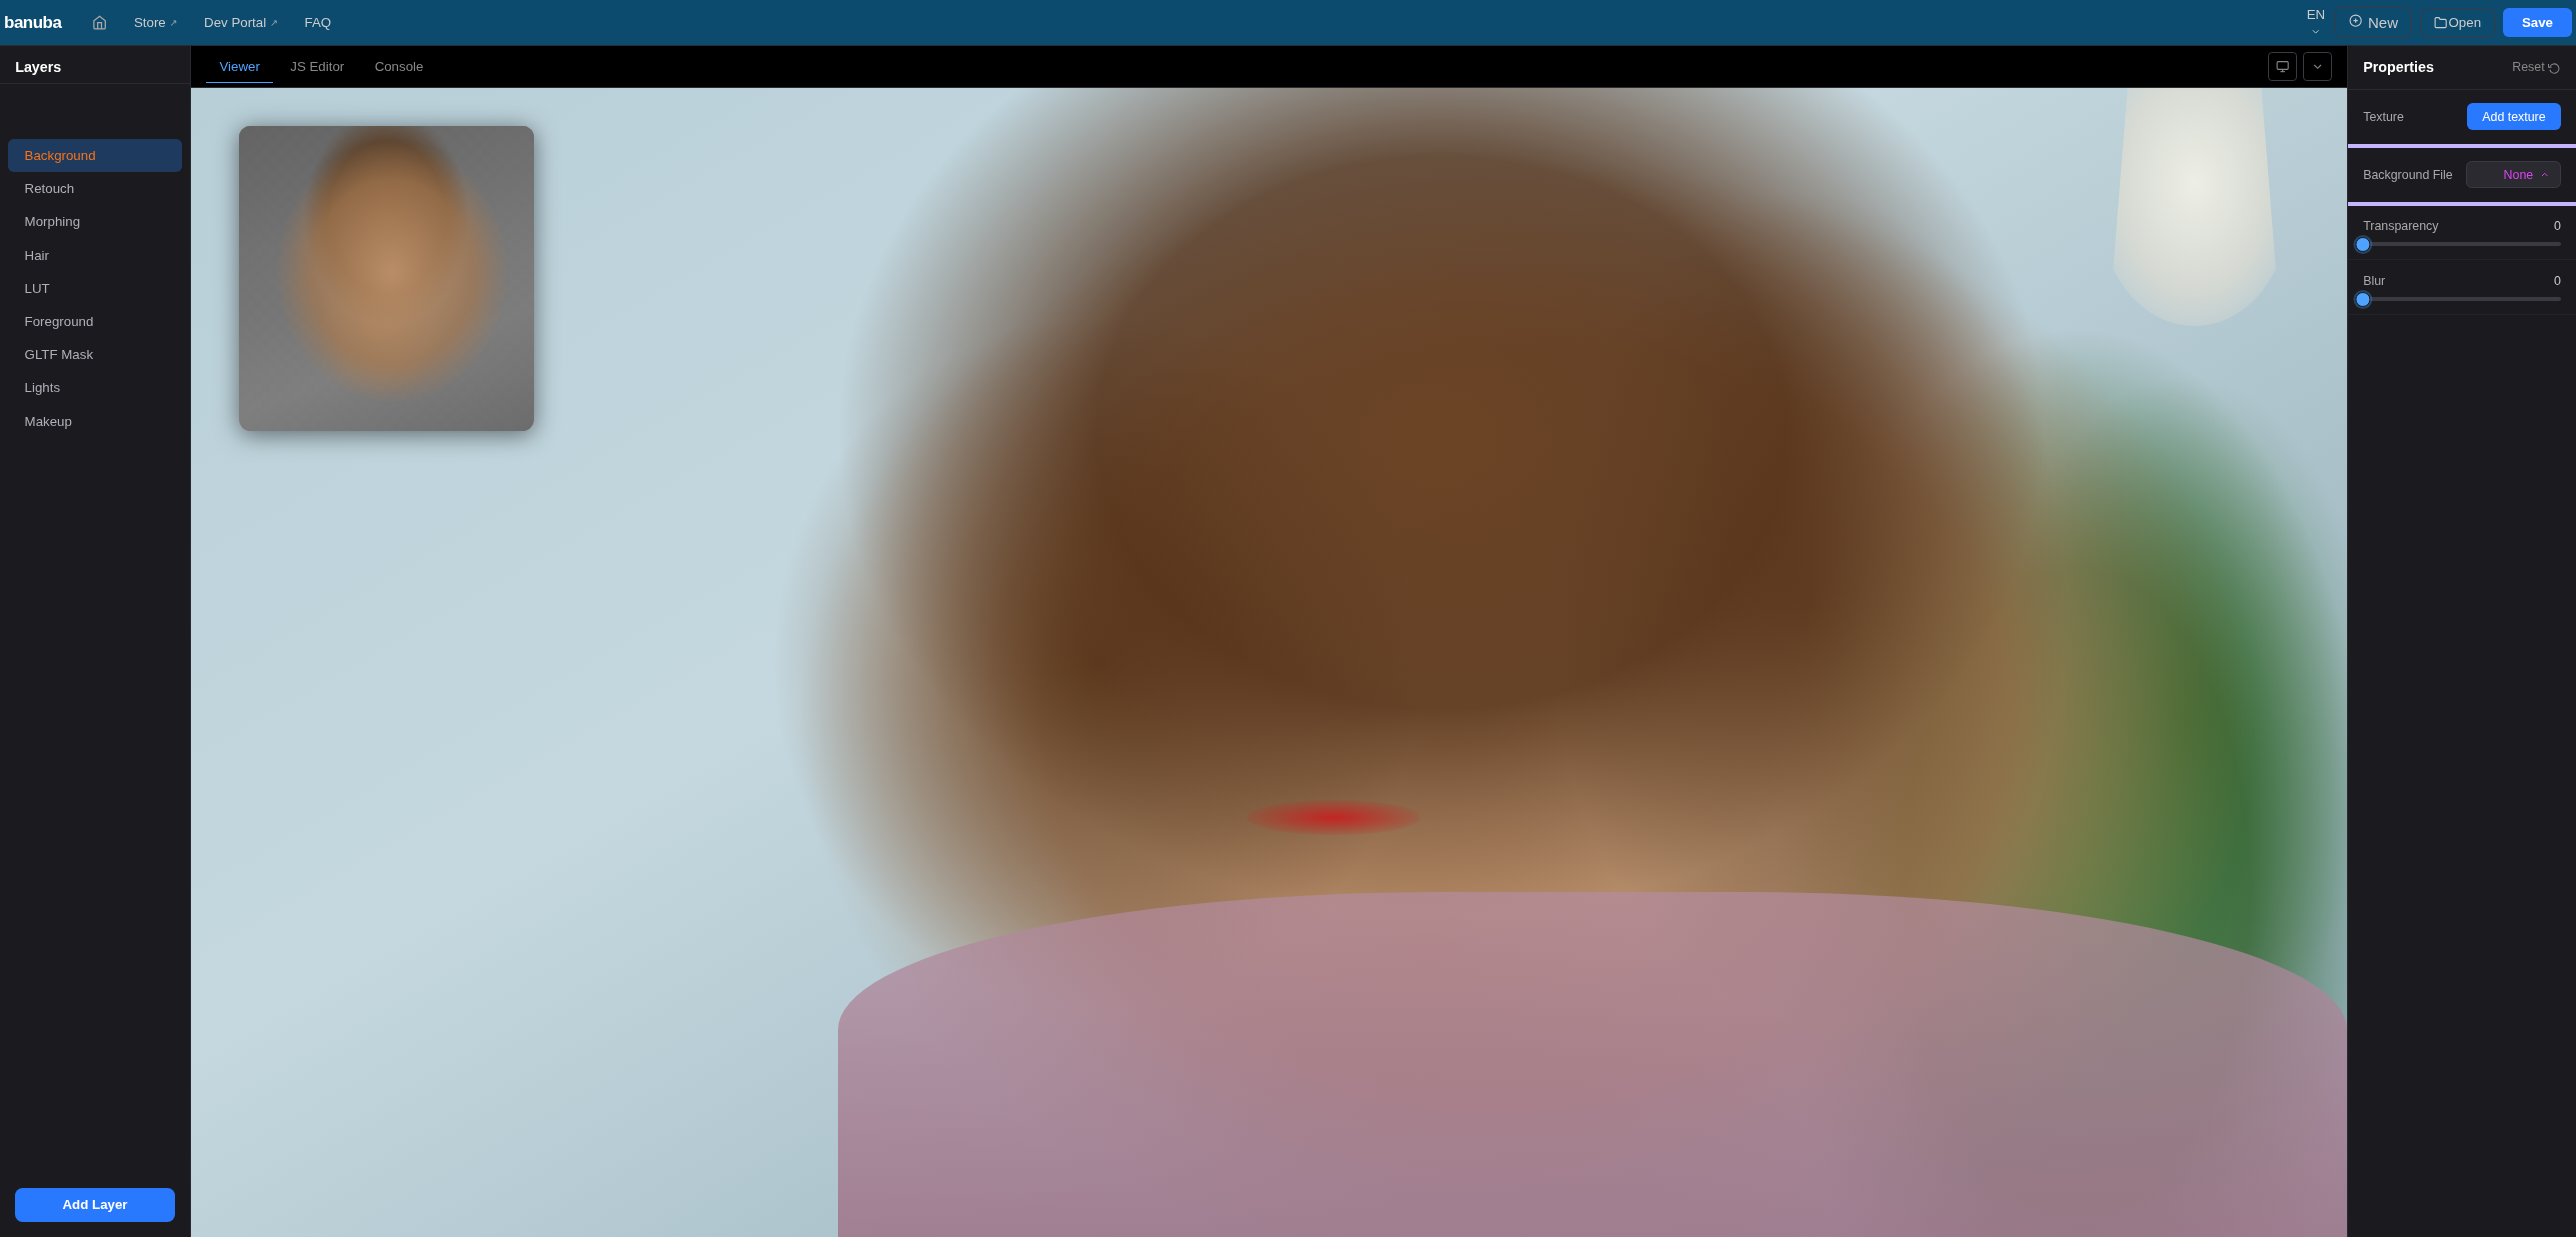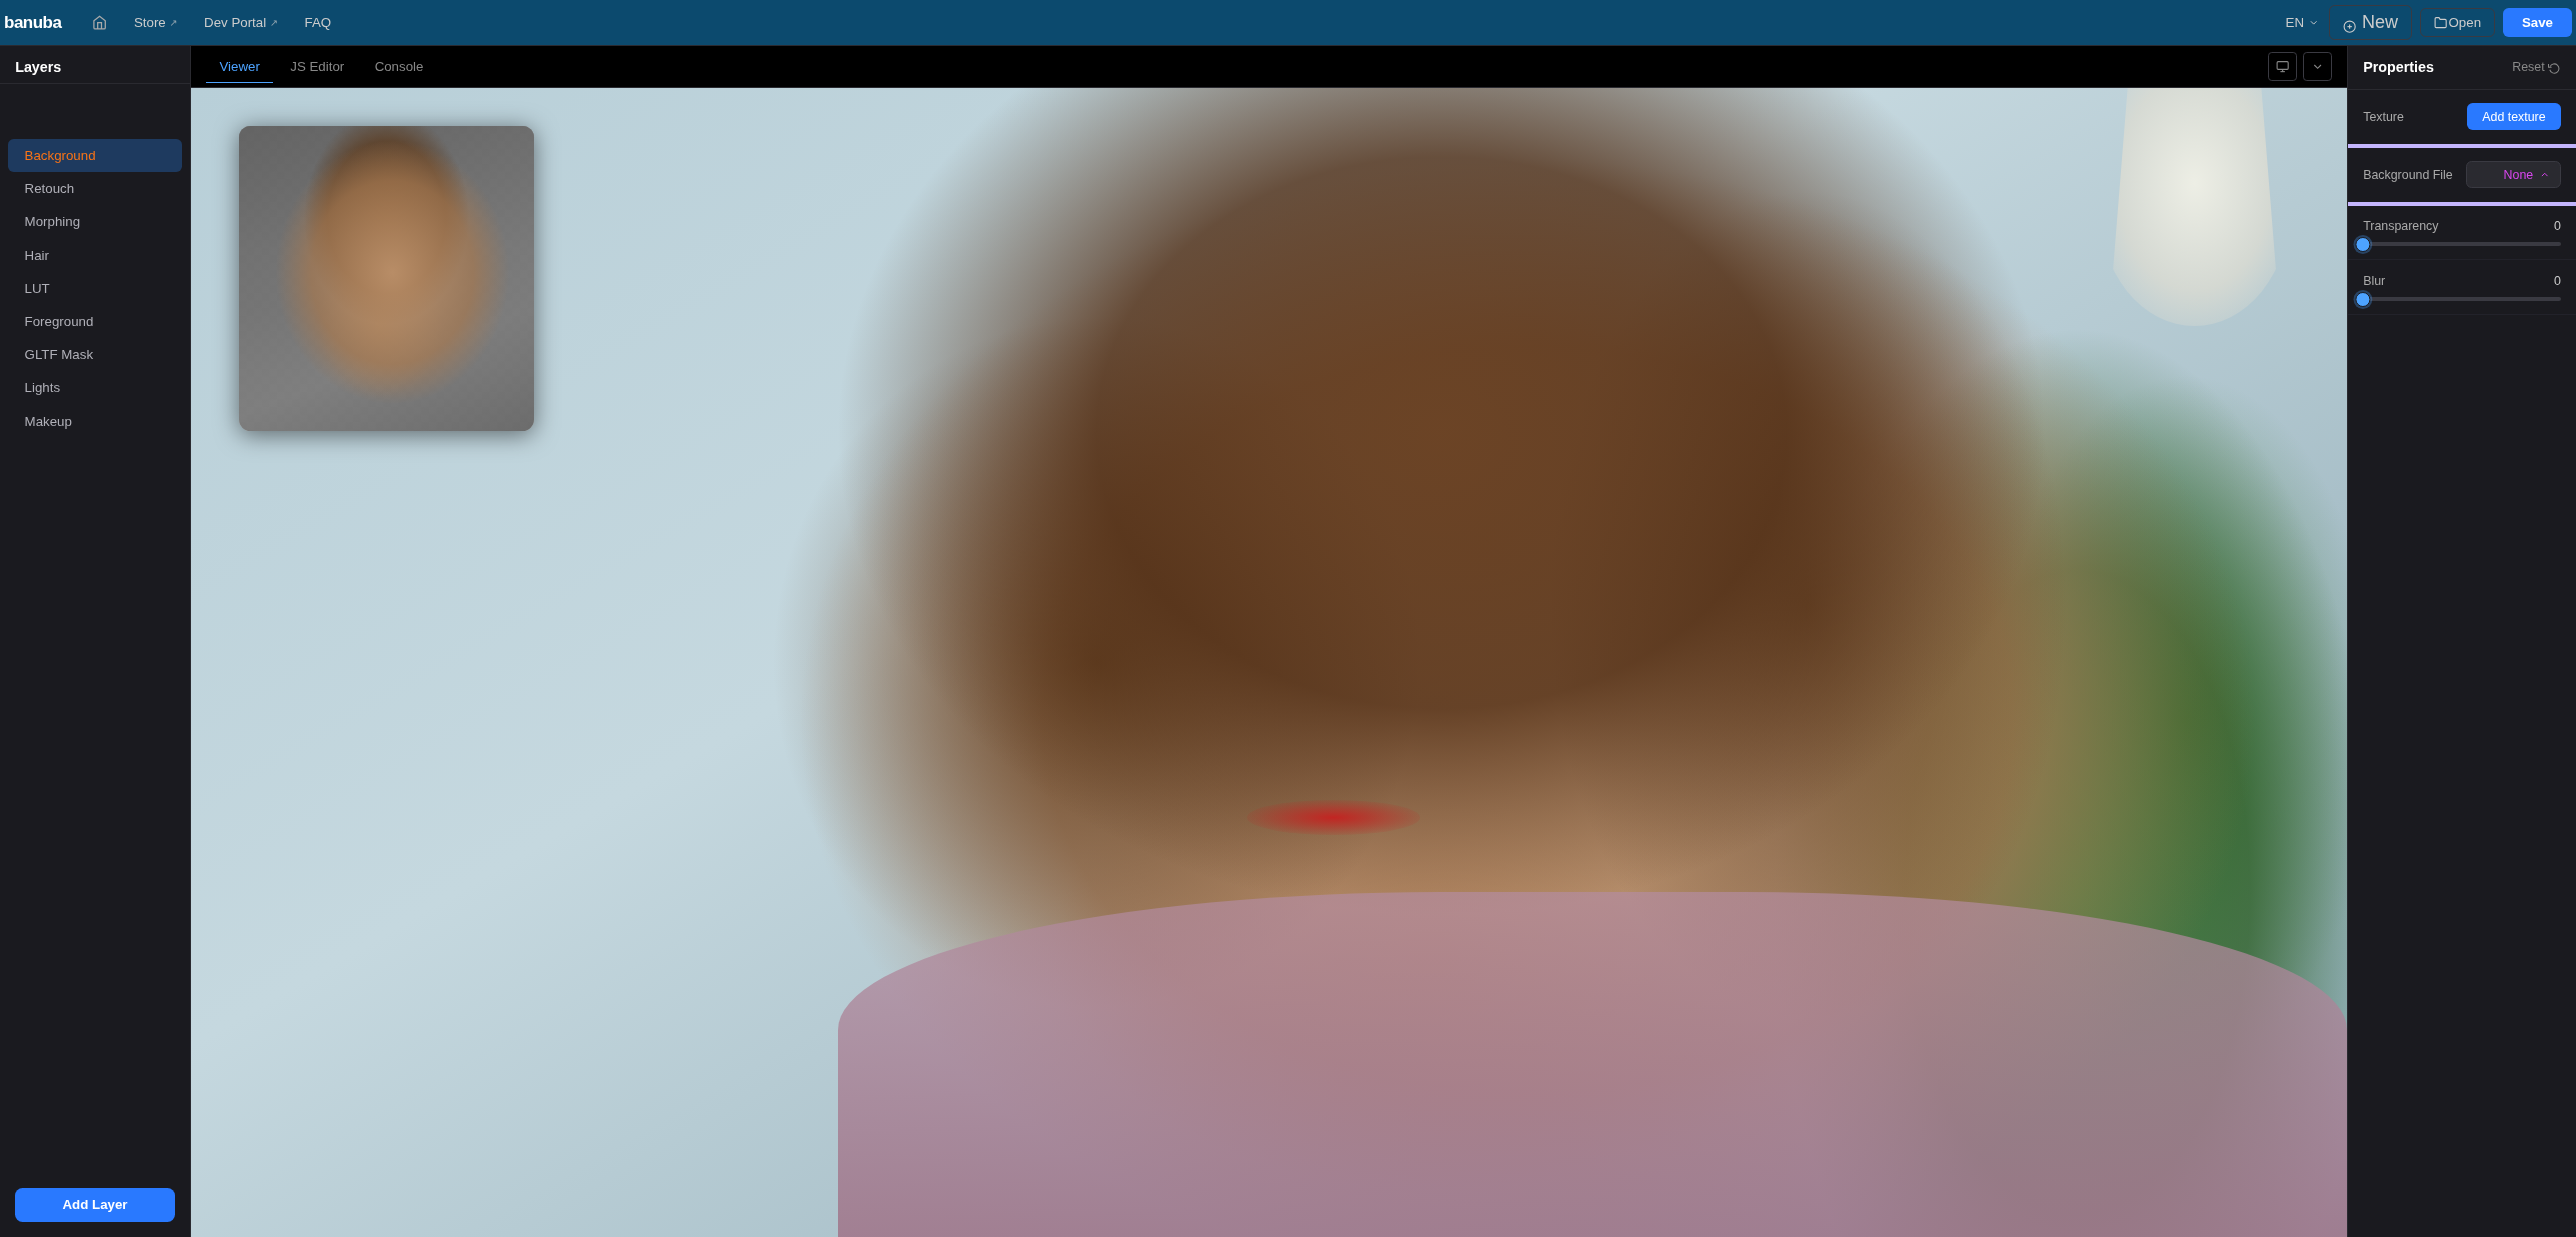--- a/index.html
+++ b/index.html
@@ -9,23 +9,23 @@
     .topnav {
       display: flex; align-items: center; background: #0c4a6e; border-bottom: 1px solid #2a2a30;
       height: 46px; padding: 0 4px; flex-shrink: 0;
     }
     .topnav-logo { display: flex; align-items: center; margin-right: 23px; }
     .topnav-logo span { font-size: 17px; font-weight: 700; color: #fff; letter-spacing: -0.5px; }
     .topnav-home { width: 30.5px; height: 30.5px; display: flex; align-items: center; justify-content: center; color: #aaa; border-radius: 5.7px; cursor: pointer; margin-right: 7.6px; }
     .topnav-links { display: flex; align-items: center; gap: 3.8px; flex: 1; }
     .topnav-link { padding: 5.7px 11.4px; color: #ccc; cursor: pointer; border-radius: 5.7px; font-size: 13.3px; display: flex; align-items: center; gap: 3.8px; }
     .topnav-link .ext-icon { font-size: 9.5px; opacity: 0.7; }
-    .topnav-lang { display: flex; align-items: center; gap: 3.8px; padding: 5.7px 9.5px; color: #ccc; cursor: pointer; border-radius: 5.7px; }
+    .topnav-lang { display: flex; align-items: center; gap: 3.8px; padding: 5.7px 9.5px; color: #ccc; cursor: pointer; border-radius: 5.7px; flex-direction: column; }
     .topnav-actions { display: flex; align-items: center; gap: 7.6px; margin-left: auto; }
-    .btn-new { display: flex; align-items: flex-end; gap: 5.7px; background: transparent; border: 1px solid #3a3a42; color: #ccc; padding: 5.7px 13.3px; border-radius: 5.7px; cursor: pointer; font-size: 18px; }
+    .btn-new { display: flex; align-items: flex-start; gap: 5.7px; background: transparent; border: 1px solid #3a3a42; color: #ccc; padding: 5.7px 13.3px; border-radius: 5.7px; cursor: pointer; font-size: 15px; }
     .btn-open { display: flex; align-items: center; gap: 1px; background: transparent; border: 1px solid #3a3a42; color: #ccc; padding: 5.7px 13.3px; border-radius: 5.7px; cursor: pointer; font-size: 13.3px; }
     .btn-save { background: #2979ff; color: #fff; border: none; padding: 6.7px 19px; border-radius: 5.7px; cursor: pointer; font-size: 13.3px; font-weight: 600; }
 
     
     .main { display: flex; flex: 1; overflow: hidden; }
 
     
     .sidebar {
       width: 191px; background: #1a1a1f; border-right: 1px solid #2a2a30;
       display: flex; flex-direction: column; flex-shrink: 0;

